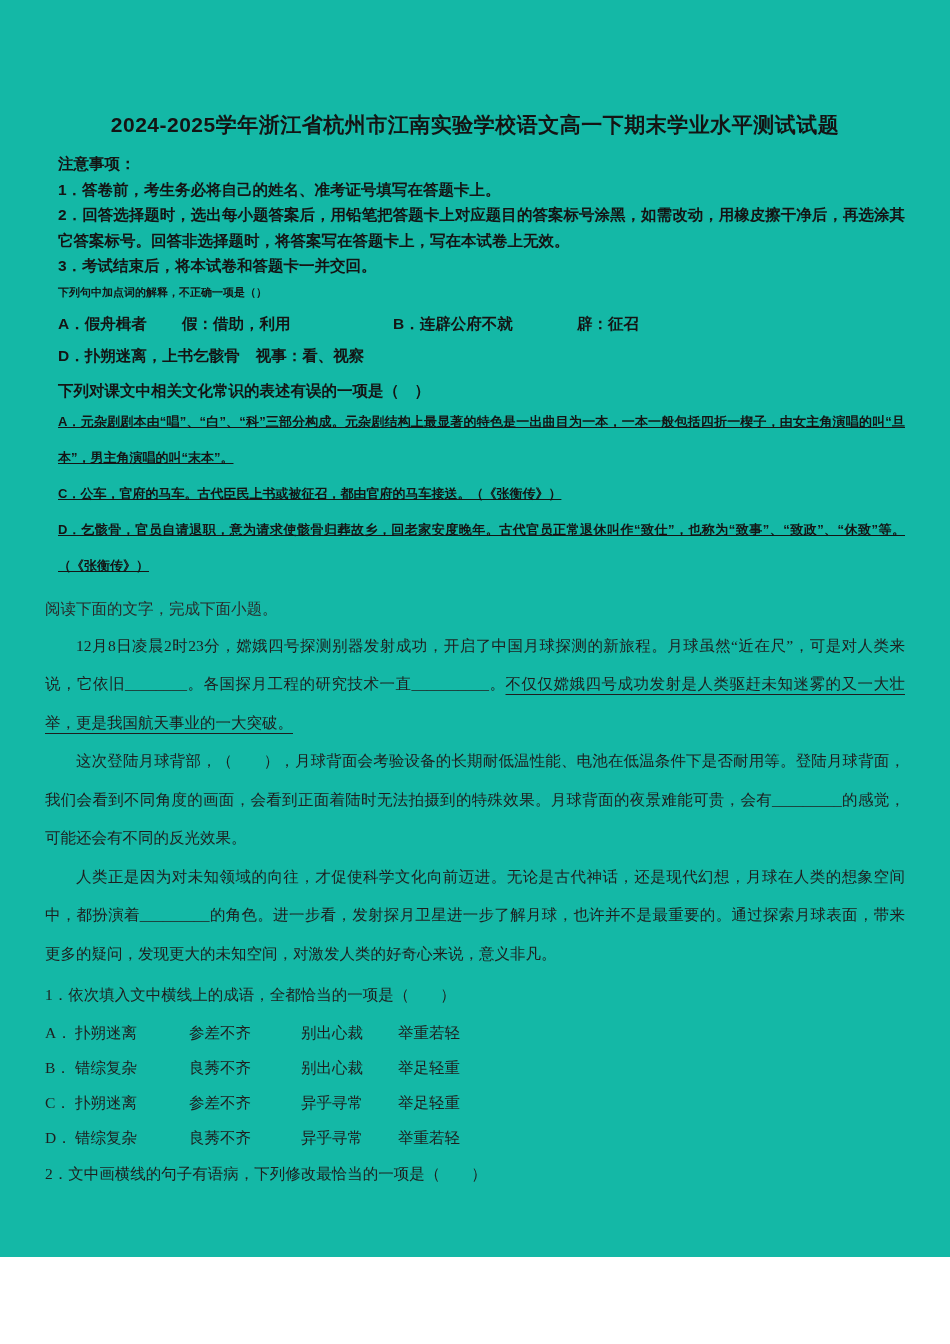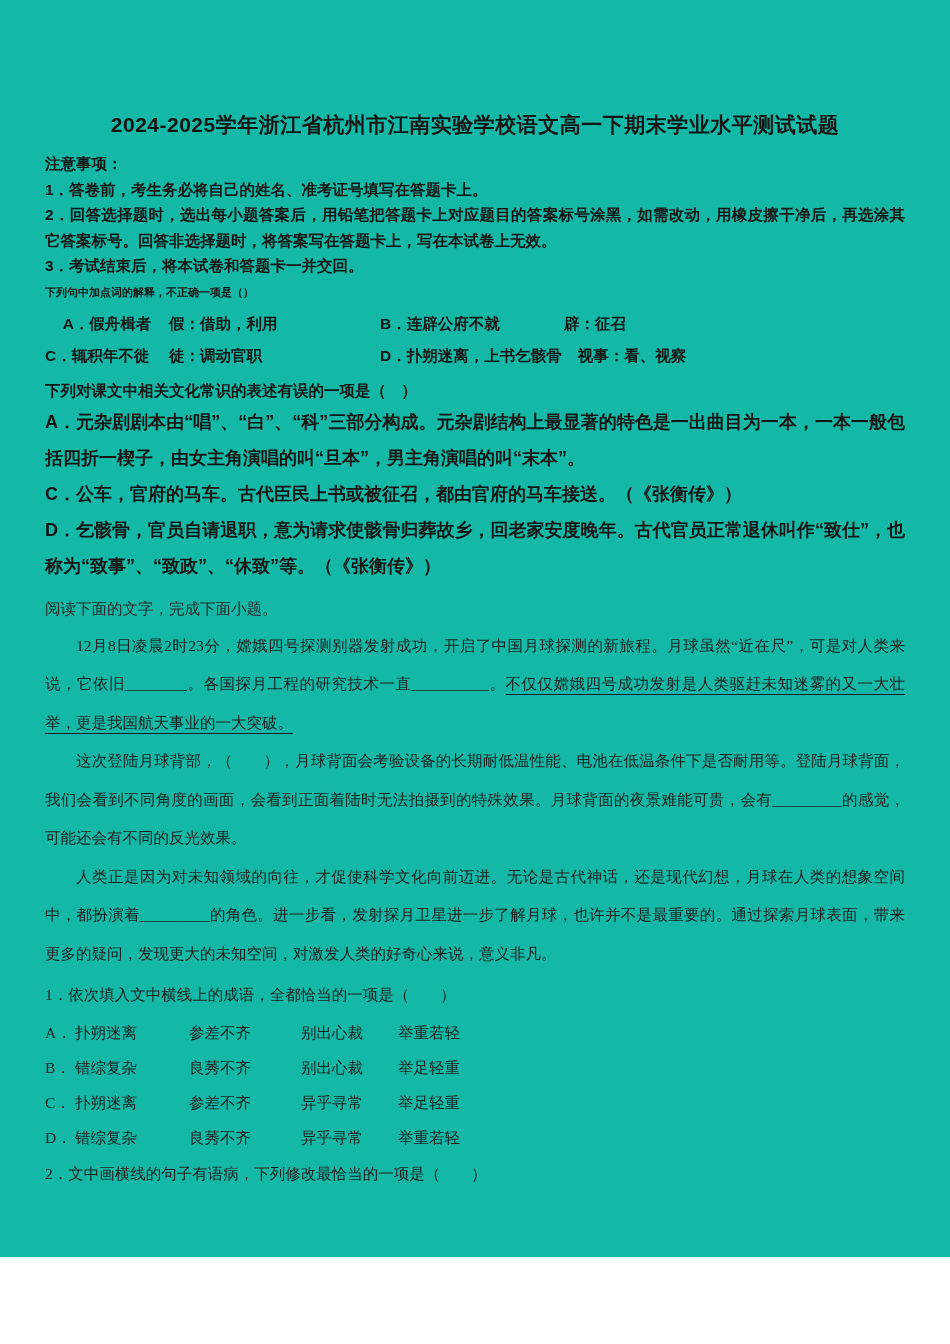--- a/index.html
+++ b/index.html
@@ -9,21 +9,21 @@
     width:950px;
     height:1257px;
     margin:0 auto;
     background:#14b8a6;
     padding:112px 45px 8px 45px;
     overflow:hidden;
     color:#141414;
     font-family:"Liberation Serif", serif;
   }
   
-  .hei { font-family:"Liberation Sans", sans-serif; font-weight:700; }
+  .hei { font-family:"Liberation Sans", sans-serif; font-weight:700;margin-left:13px; }
   
   .kai { font-family:"Liberation Serif", serif; font-weight:400; color:#1e1e1e; }
 
   .doc-title {
     font-family:"Liberation Sans", sans-serif;
     font-weight:700;
     font-size:21px;
     line-height:26px;
     text-align:center;
     letter-spacing:0.5px;
@@ -32,27 +32,27 @@
 
   .notice { font-size:15.5px; line-height:25.5px; text-align:justify; }
   .notice .n-line { display:block; }
 
   .sec-heading { margin-top:37px; font-size:15.5px; line-height:26px; }
   .stem { font-size:11px; line-height:26px; }
 
   
   .wq-row { display:grid; grid-template-columns:335px 1fr; font-size:15.5px; line-height:26px; margin-top:6px; }
   .wq-cell .ph { display:inline-block; }
-  .wq-cell .ph.wA { min-width:124px;text-align:center; }
+  .wq-cell .ph.wA { min-width:124px; }
   .wq-cell .ph.wB { min-width:184px; }
   .wq-cell .ph.wC { min-width:124px; }
   .wq-cell .ph.wD { margin-right:16px; }
 
   .culture-stem { margin-top:9px; font-size:15.5px; line-height:26px; }
-  .culture-opts { font-size:18px; line-height:36px; text-align:justify; }
+  .culture-opts { font-size:13px; line-height:36px; text-align:justify;text-decoration:underline; }
   .culture-opts .c-opt { display:block; }
 
   .read-intro { margin-top:12px; font-size:15.5px; line-height:26px; color:#2a2a2a; }
 
   .passage { margin-top:5px; }
   .passage p {
     font-size:15.5px;
     line-height:38.5px;
     text-align:justify;
     text-indent:2em;
@@ -92,23 +92,20 @@
   <div class="wq-row hei">
     <span class="wq-cell">
       <span class="ph wA"><span>A．</span><span>假舟楫者</span></span><span class="gl">假：借助，利用</span>
     </span>
     <span class="wq-cell">
       <span class="ph wB"><span>B．</span><span>连辟公府不就</span></span><span class="gl">辟：征召</span>
     </span>
   </div>
 
   <div class="wq-row hei">
-    <span class="wq-cell">
-      <span class="ph wC"><span>C．</span><span>辄积年不徙</span></span><span class="gl">徒：调动官职</span>
-    </span>
     <span class="wq-cell">
       <span class="ph wD"><span>D．</span><span>扑朔迷离，上书乞骸骨</span></span><span class="gl">视事：看、视察</span>
     </span>
   </div>
 
   <div class="culture-stem hei">下列对课文中相关文化常识的表述有误的一项是（　）</div>
 
   <div class="culture-opts hei">
     <span class="c-opt">A．元杂剧剧本由“唱”、“白”、“科”三部分构成。元杂剧结构上最显著的特色是一出曲目为一本，一本一般包括四折一楔子，由女主角演唱的叫“旦本”，男主角演唱的叫“末本”。</span>
     <span class="c-opt">C．公车，官府的马车。古代臣民上书或被征召，都由官府的马车接送。（《张衡传》）</span>

